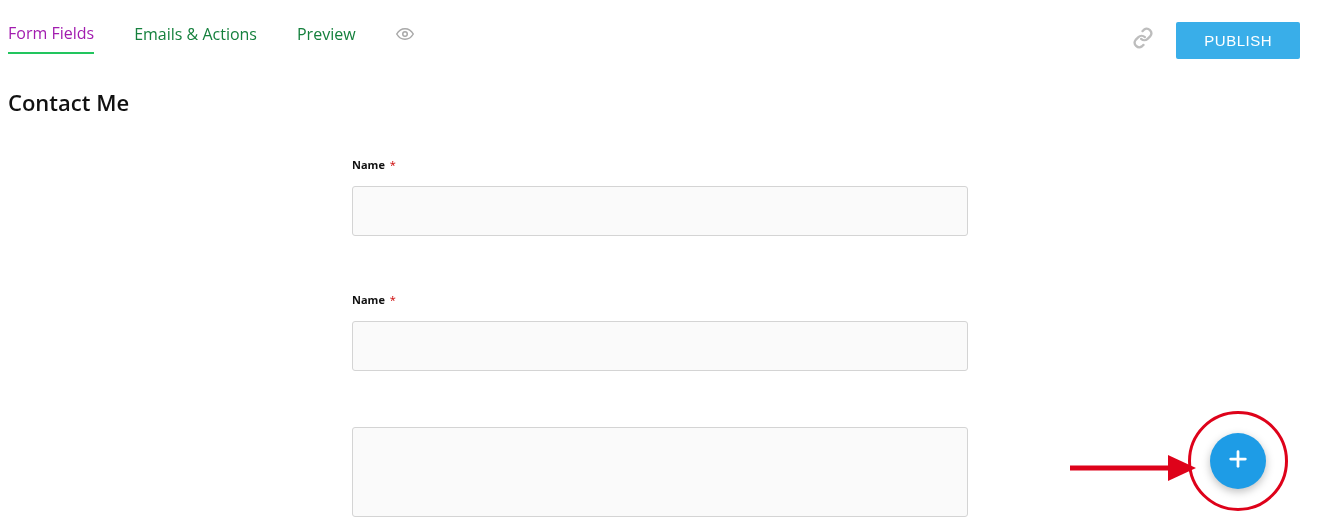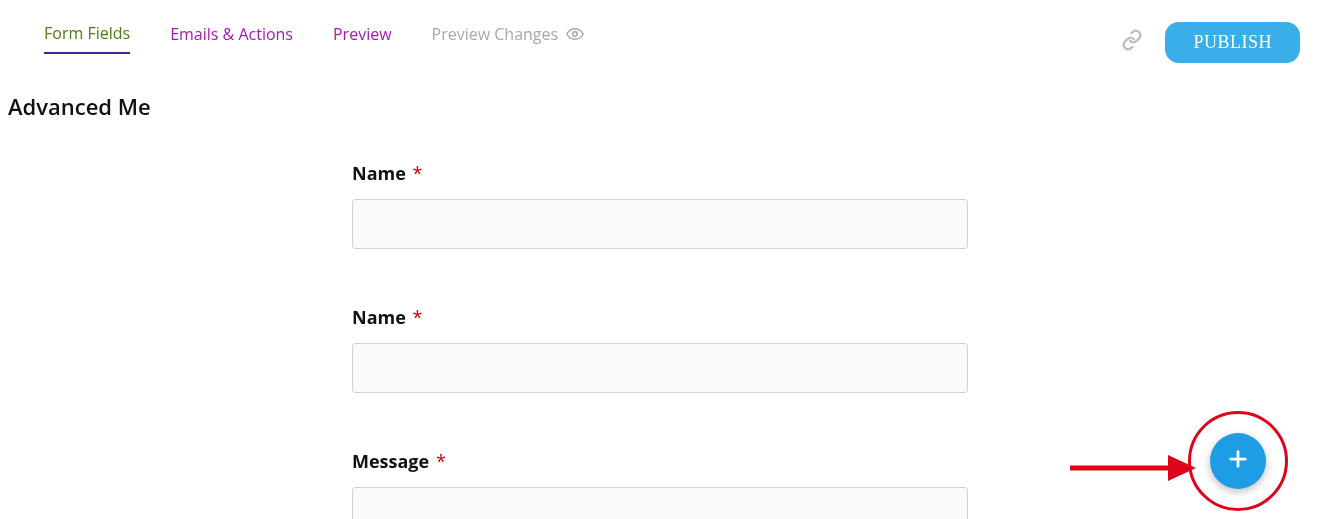--- a/index.html
+++ b/index.html
@@ -17,67 +17,65 @@
       align-items: flex-start;
       padding: 22px 20px 0 8px;
     }
     .tabs {
       display: flex;
       gap: 40px;
       align-items: center;
     }
     .tab {
       font-size: 16px;
-      color: #a21caf;
+      color: #15803d;
       cursor: pointer;
       padding-bottom: 8px;
       display: flex;
       align-items: center;
       gap: 8px;
     }
     .tab.active {
-      border-bottom: 2px solid #4c1d95;
-      color: #4d7c0f;
-      margin-left: 36px;
+      border-bottom: 2px solid #22c55e;
+      color: #a21caf;
     }
     .tab.disabled {
       color: #a8a8a8;
     }
     .tab.disabled .eye-icon svg { color: #a8a8a8; }
     .top-right {
       display: flex;
       align-items: center;
       gap: 22px;
     }
     .link-icon svg { color: #bdbdbd; }
     .publish-btn {
       background: #39aee9;
       color: #fff;
       border: none;
       padding: 10px 28px;
-      font-size: 18px;
+      font-size: 15px;
       letter-spacing: 0.5px;
-      border-radius: 14px;
+      border-radius: 2px;
       cursor: pointer;
-      font-family: Liberation Serif, serif;
     }
     .page-title {
       font-size: 22px;
       font-weight: 600;
       color: #111;
       margin: 28px 0 0 8px;
     }
     .form-area {
       width: 616px;
       margin: 40px auto 0 auto;
     }
     .form-row { margin-bottom: 56px; }
     .form-row.last { margin-bottom: 0; }
     .field-label {
-      font-size: 18px;
+      font-size: 11px;
       font-weight: 700;
       color: #111;
       display: block;
       margin-bottom: 14px;
     }
     .req { color: #cc0000; font-weight: 400; margin-left: 2px; }
     .text-input {
       width: 100%;
       height: 50px;
       background: #fafafa;
@@ -144,21 +142,20 @@
     <div class="tab active">
       <span>Form Fields</span>
     </div>
     <div class="tab">
       <span>Emails &amp; Actions</span>
     </div>
     <div class="tab">
       <span>Preview</span>
     </div>
     <div class="tab disabled">
-      <span>Preview Changes</span>
       <span class="eye-icon">
         <svg width="18" height="12" viewBox="0 0 24 16" fill="none" stroke="currentColor" stroke-width="2">
           <path d="M1 8s4-7 11-7 11 7 11 7-4 7-11 7S1 8 1 8z"></path>
           <circle cx="12" cy="8" r="3"></circle>
         </svg>
       </span>
     </div>
   </div>
   <div class="top-right">
     <span class="link-icon">
@@ -166,45 +163,41 @@
         <path d="M10 13a5 5 0 0 0 7 0l3-3a5 5 0 0 0-7-7l-1.5 1.5"></path>
         <path d="M14 11a5 5 0 0 0-7 0l-3 3a5 5 0 0 0 7 7l1.5-1.5"></path>
       </svg>
     </span>
     <button class="publish-btn">
       <span>PUBLISH</span>
     </button>
   </div>
 </div>
 
-<h1 class="page-title">Advanced Me</h1>
+<h1 class="page-title">Contact Me</h1>
 
 <div class="form-area">
 
   <div class="form-row">
     <label class="field-label">
       <span>Name</span>
       <span class="req">*</span>
     </label>
     <input type="text" class="text-input" style="">
   </div>
 
   <div class="form-row">
     <label class="field-label">
       <span>Name</span>
       <span class="req">*</span>
     </label>
     <input type="text" class="text-input" style="">
   </div>
 
   <div class="form-row last">
-    <label class="field-label">
-      <span>Message</span>
-      <span class="req">*</span>
-    </label>
     <textarea class="textarea-input" style=""></textarea>
   </div>
 
 </div>
 
 <svg class="annotation-arrow" viewBox="0 0 130 34">
   <line x1="2" y1="17" x2="100" y2="17" stroke="#de021a" stroke-width="5"></line>
   <polygon points="100,4 128,17 100,30" fill="#de021a"></polygon>
 </svg>
 

